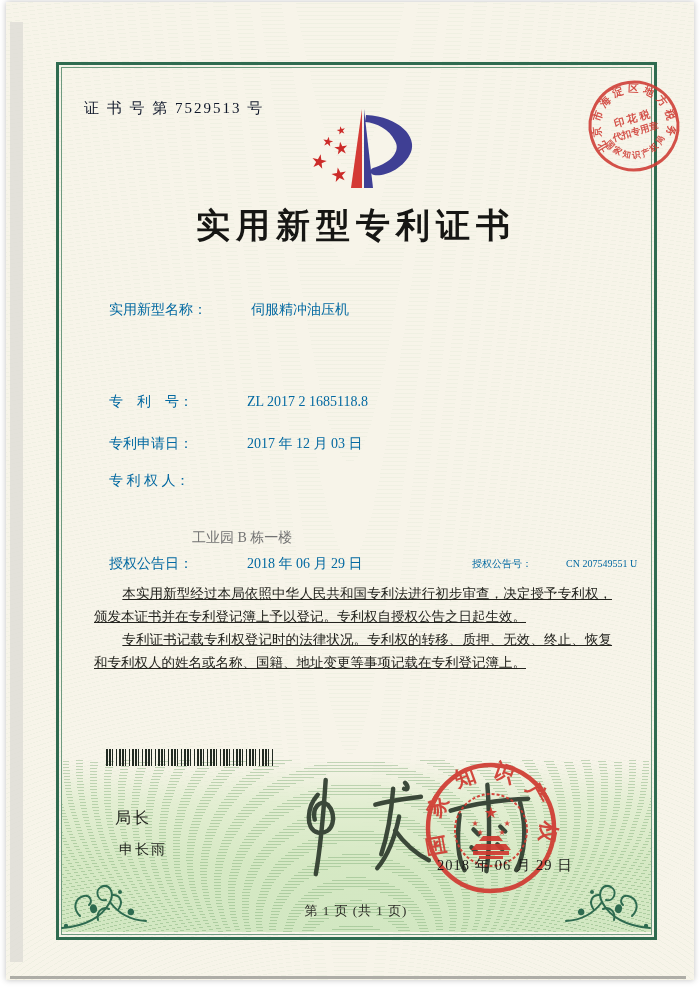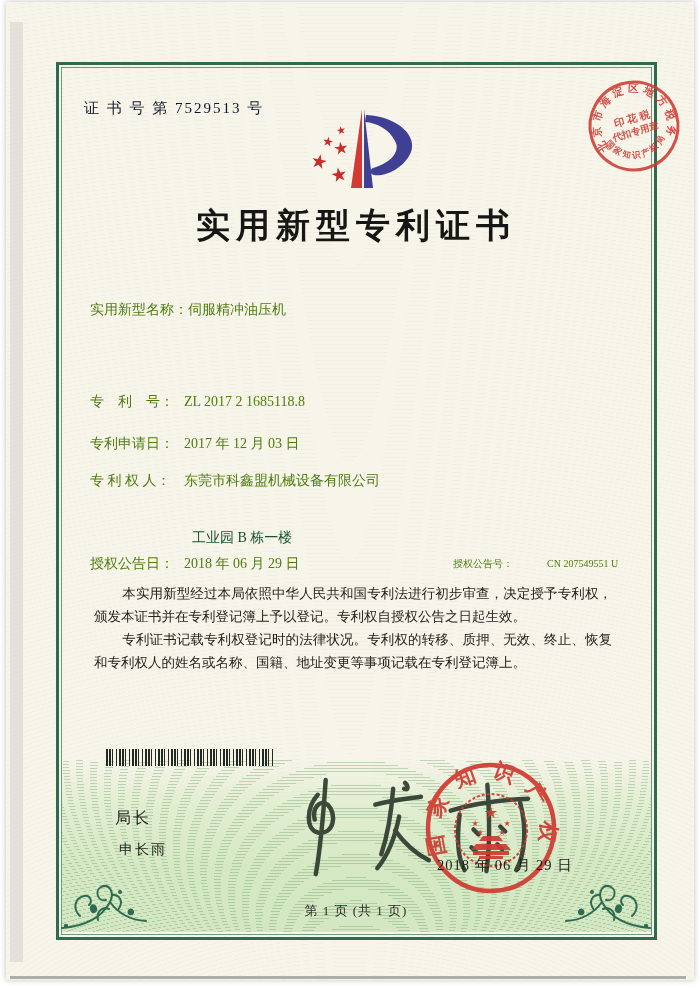--- a/index.html
+++ b/index.html
@@ -17,29 +17,29 @@
   .wave-panel{position:absolute;left:55px;top:758px;width:590px;height:172px;
       background:linear-gradient(to bottom,rgba(223,238,208,0) 0,rgba(220,236,202,.75) 25%,rgba(212,232,194,.95) 60%,#d2e7c2 100%);}
   .wave-panel::after{content:"";position:absolute;inset:0;
       background:repeating-radial-gradient(ellipse 165% 70% at 50% 140%,rgba(110,162,104,.38) 0 1px,rgba(110,162,104,0) 1px 6px);}
 
   .cert-no{position:absolute;left:78px;top:97px;font-size:15px;letter-spacing:2px;color:#0f172a;}
   .logo{position:absolute;left:277px;top:98px;width:150px;height:97px;}
   .title{position:absolute;left:0;top:201px;width:700px;text-align:center;font-size:34px;font-weight:bold;
          letter-spacing:6px;color:#161614;}
 
-  .row{position:absolute;left:84px;width:520px;display:flex;font-size:14px;line-height:21px;color:#4d7c0f;}
+  .row{position:absolute;left:103px;width:520px;display:flex;font-size:14px;line-height:21px;color:#0369a1;gap:44px;}
   .row .lbl{flex:none;min-width:94px;white-space:nowrap;}
   .row .val{white-space:nowrap;}
-  .addr-line2{position:absolute;left:186px;top:527px;font-size:14px;color:#14532d;}
+  .addr-line2{position:absolute;left:186px;top:527px;font-size:14px;color:#737373;}
   .grant2{position:absolute;left:363px;top:0;display:flex;font-size:10px;}
 
   .paras{position:absolute;left:88px;top:580px;width:518px;font-size:13.5px;line-height:23px;
          text-align:justify;color:#23231e;}
-  .paras p{margin:0;text-indent:2.1em;}
+  .paras p{margin:0;text-indent:2.1em;text-decoration:underline;}
 
   .barcode{position:absolute;left:100px;top:747px;width:168px;height:17px;
       background:repeating-linear-gradient(90deg,#222a22 0 2px,transparent 2px 3px,#222a22 3px 5px,transparent 5px 6px,#222a22 6px 7px,transparent 7px 10px,#222a22 10px 11px,transparent 11px 13px);}
 
   .signer-title{position:absolute;left:109px;top:806px;font-size:16px;letter-spacing:2px;color:#22251f;}
   .signer-name{position:absolute;left:113px;top:839px;font-size:14px;letter-spacing:2px;color:#22251f;}
   .signature{position:absolute;left:282px;top:772px;width:248px;height:106px;}
 
   .seal{position:absolute;left:415px;top:756px;width:140px;height:140px;opacity:.92;}
   .seal-date{position:absolute;left:431px;top:854px;font-size:14.5px;letter-spacing:1px;color:#1d1d1a;z-index:6;}
@@ -118,21 +118,20 @@
   <div class="row" style="top:389px">
     <span class="lbl">专　利　号：</span>
     <span class="val">ZL 2017 2 1685118.8</span>
   </div>
   <div class="row" style="top:431px">
     <span class="lbl">专利申请日：</span>
     <span class="val">2017 年 12 月 03 日</span>
   </div>
   <div class="row" style="top:468px">
     <span class="lbl">专 利 权 人：</span>
-    <span class="val">东莞市科鑫盟机械设备有限公司</span>
   </div>
   <div class="addr-line2">工业园 B 栋一楼</div>
   <div class="row" style="top:551px">
     <span class="lbl">授权公告日：</span>
     <span class="val">2018 年 06 月 29 日</span>
     <span class="grant2">
       <span class="lbl">授权公告号：</span>
       <span class="val">CN 207549551 U</span>
     </span>
   </div>

